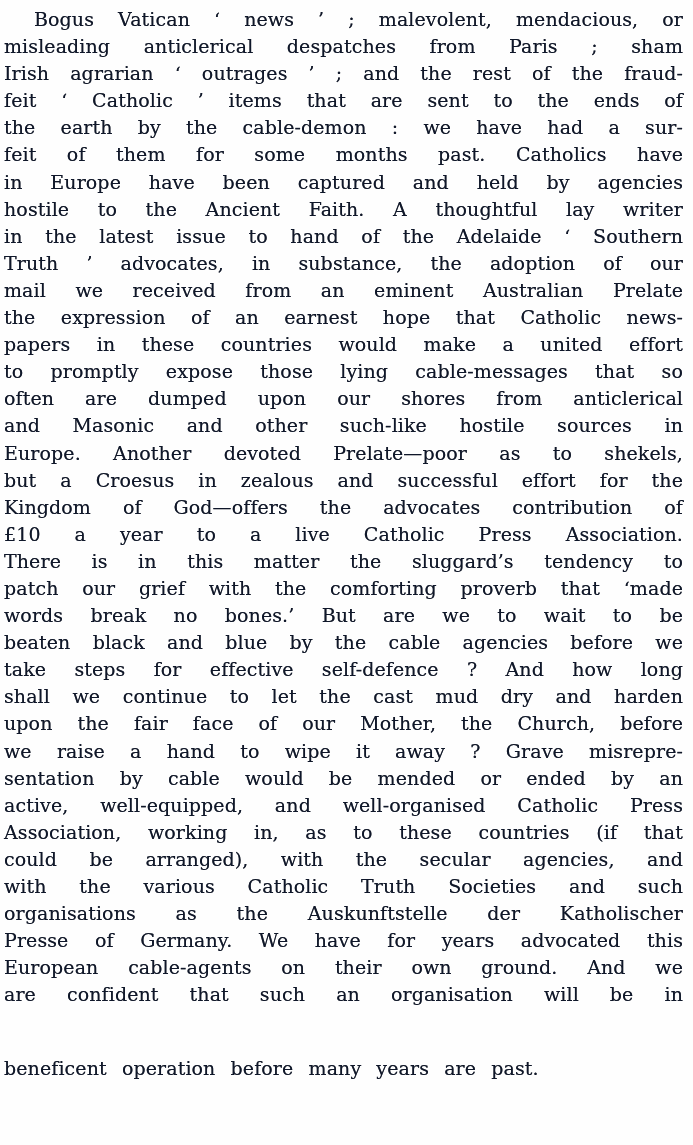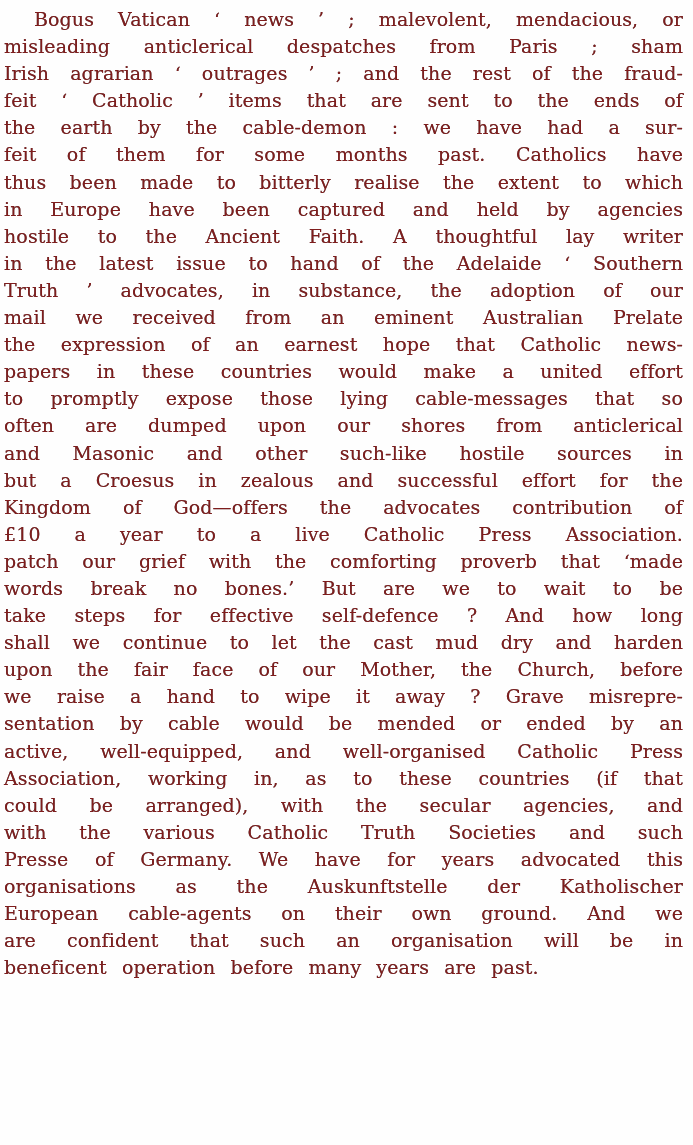--- a/index.html
+++ b/index.html
@@ -14,71 +14,74 @@
   }
   .page {
     box-sizing: border-box;
     width: 693px;
     height: 1145px;
     padding: 6px 10px 0 4px;
     background: #fefefe;
     font-family: "DejaVu Serif", "Liberation Serif", serif;
     font-size: 19px;
     line-height: 27.1px;
-    color: #7f1d1d;
+    color: #0f172a;
     text-shadow: 0 0 0.6px rgba(25,25,25,0.65);
     letter-spacing: 0.1px;
   }
   .line {
     height: 27.1px;
     text-align: justify;
     text-align-last: justify;
     white-space: normal;
   }
   .line.first {
     text-indent: 30px;
   }
   .line.last {
     text-align-last: left;
     word-spacing: 9px;
+    margin-top: 47px;
   }
 </style>
 </head>
 <body>
 
 <div class="page">
   <div class="line first">Bogus Vatican ‘ news ’ ; malevolent, mendacious, or</div>
   <div class="line">misleading anticlerical despatches from Paris ; sham</div>
   <div class="line">Irish agrarian ‘ outrages ’ ; and the rest of the fraud-</div>
   <div class="line">feit ‘ Catholic ’ items that are sent to the ends of</div>
   <div class="line">the earth by the cable-demon : we have had a sur-</div>
   <div class="line">feit of them for some months past. Catholics have</div>
-  <div class="line">thus been made to bitterly realise the extent to which</div>
   <div class="line">in Europe have been captured and held by agencies</div>
   <div class="line">hostile to the Ancient Faith. A thoughtful lay writer</div>
   <div class="line">in the latest issue to hand of the Adelaide ‘ Southern</div>
   <div class="line">Truth ’ advocates, in substance, the adoption of our</div>
   <div class="line">mail we received from an eminent Australian Prelate</div>
   <div class="line">the expression of an earnest hope that Catholic news-</div>
   <div class="line">papers in these countries would make a united effort</div>
   <div class="line">to promptly expose those lying cable-messages that so</div>
   <div class="line">often are dumped upon our shores from anticlerical</div>
   <div class="line">and Masonic and other such-like hostile sources in</div>
+  <div class="line">Europe. Another devoted Prelate—poor as to shekels,</div>
   <div class="line">but a Croesus in zealous and successful effort for the</div>
   <div class="line">Kingdom of God—offers the advocates contribution of</div>
   <div class="line">£10 a year to a live Catholic Press Association.</div>
+  <div class="line">There is in this matter the sluggard’s tendency to</div>
   <div class="line">patch our grief with the comforting proverb that ‘made</div>
   <div class="line">words break no bones.’ But are we to wait to be</div>
+  <div class="line">beaten black and blue by the cable agencies before we</div>
   <div class="line">take steps for effective self-defence ? And how long</div>
   <div class="line">shall we continue to let the cast mud dry and harden</div>
   <div class="line">upon the fair face of our Mother, the Church, before</div>
   <div class="line">we raise a hand to wipe it away ? Grave misrepre-</div>
   <div class="line">sentation by cable would be mended or ended by an</div>
   <div class="line">active, well-equipped, and well-organised Catholic Press</div>
   <div class="line">Association, working in, as to these countries (if that</div>
   <div class="line">could be arranged), with the secular agencies, and</div>
   <div class="line">with the various Catholic Truth Societies and such</div>
+  <div class="line">organisations as the Auskunftstelle der Katholischer</div>
   <div class="line">Presse of Germany. We have for years advocated this</div>
-  <div class="line">organisations as the Auskunftstelle der Katholischer</div>
   <div class="line">European cable-agents on their own ground. And we</div>
   <div class="line">are confident that such an organisation will be in</div>
   <div class="line last">beneficent operation before many years are past.</div>
 </div>
 
 </body></html>

